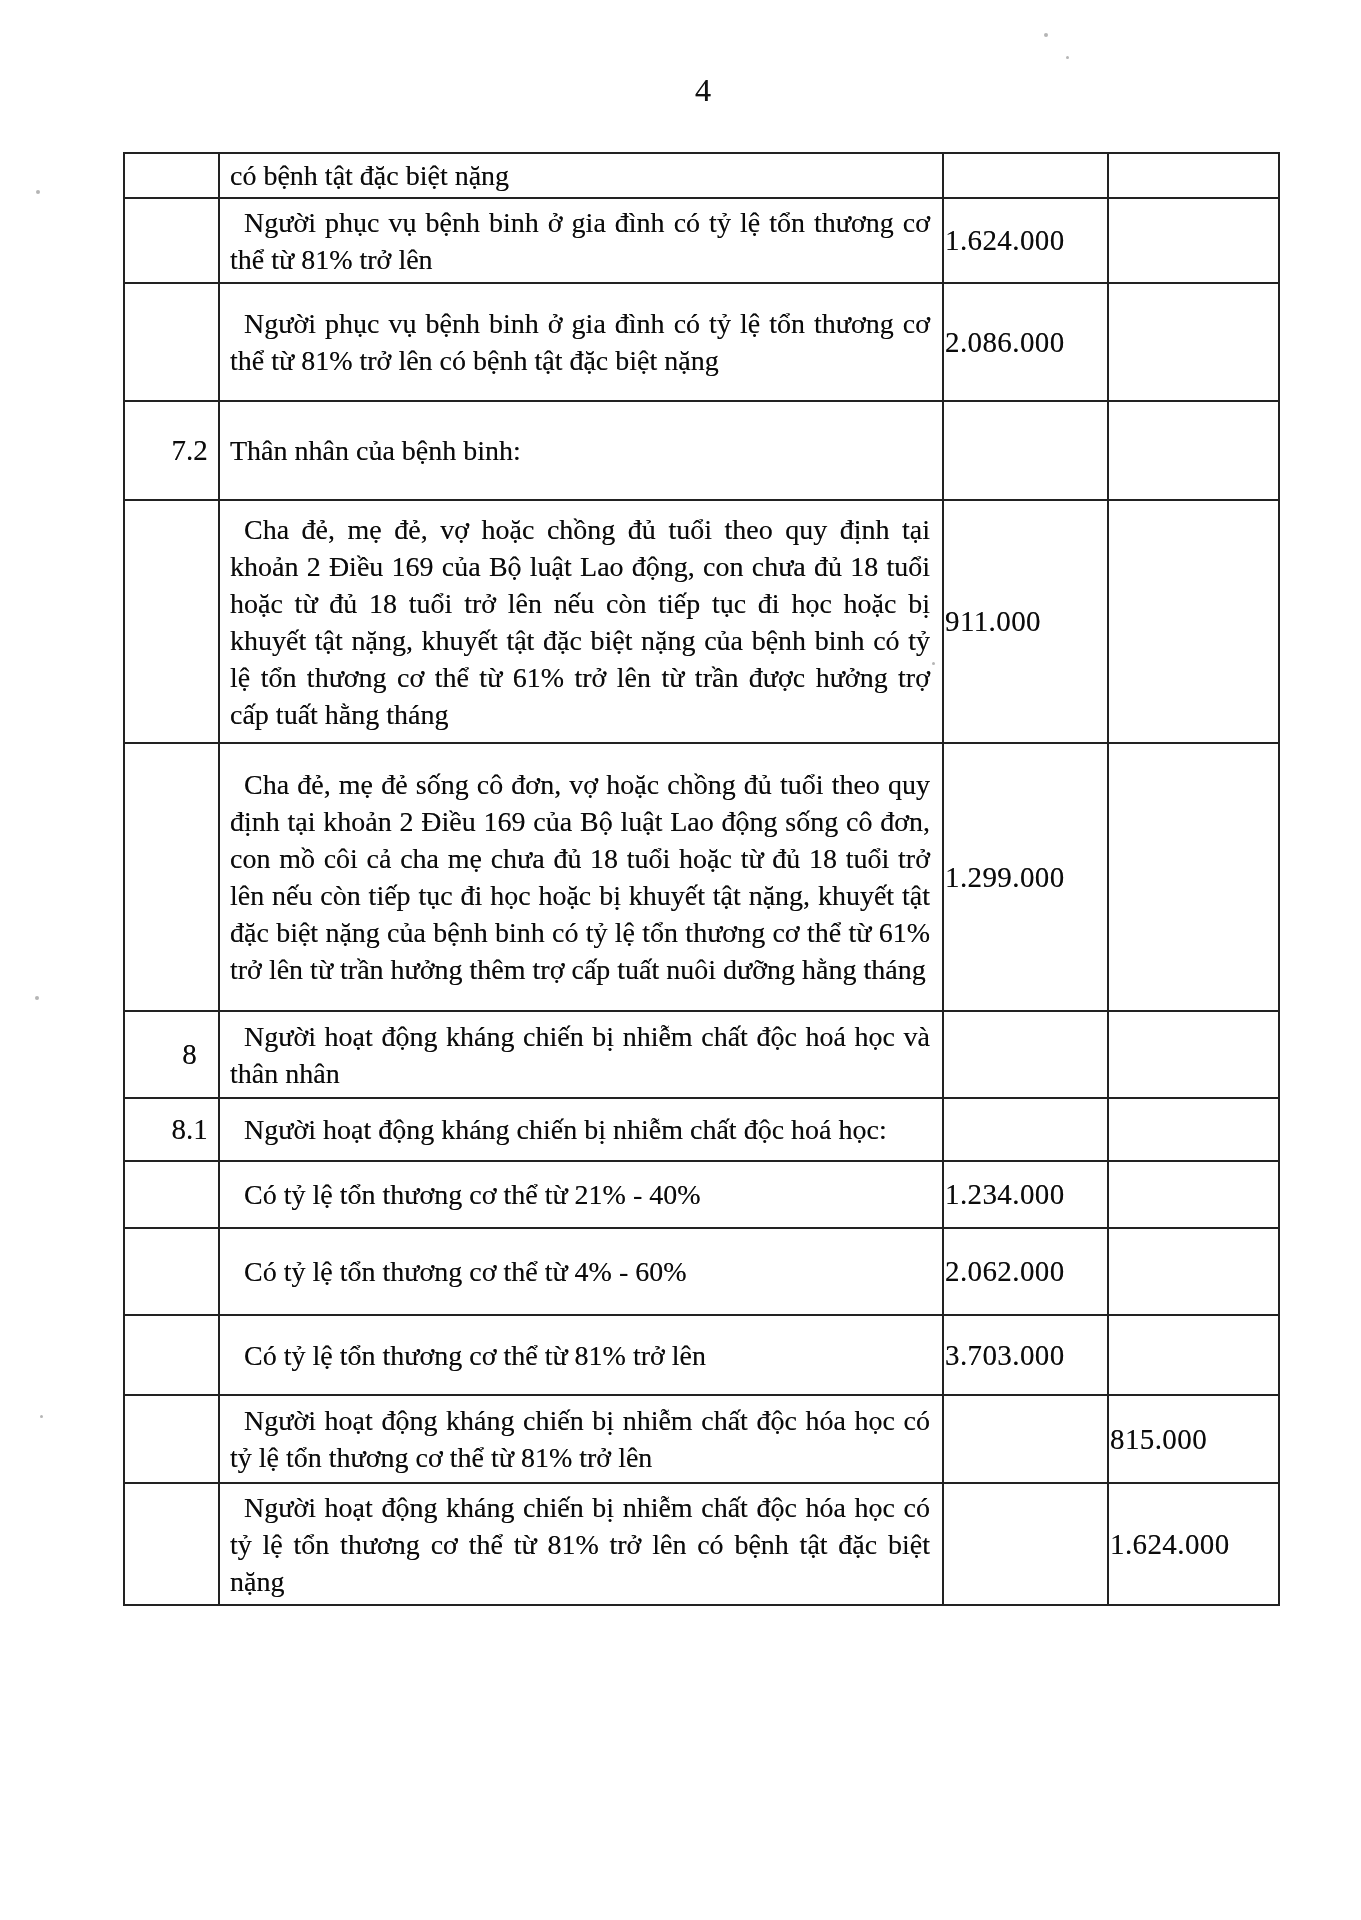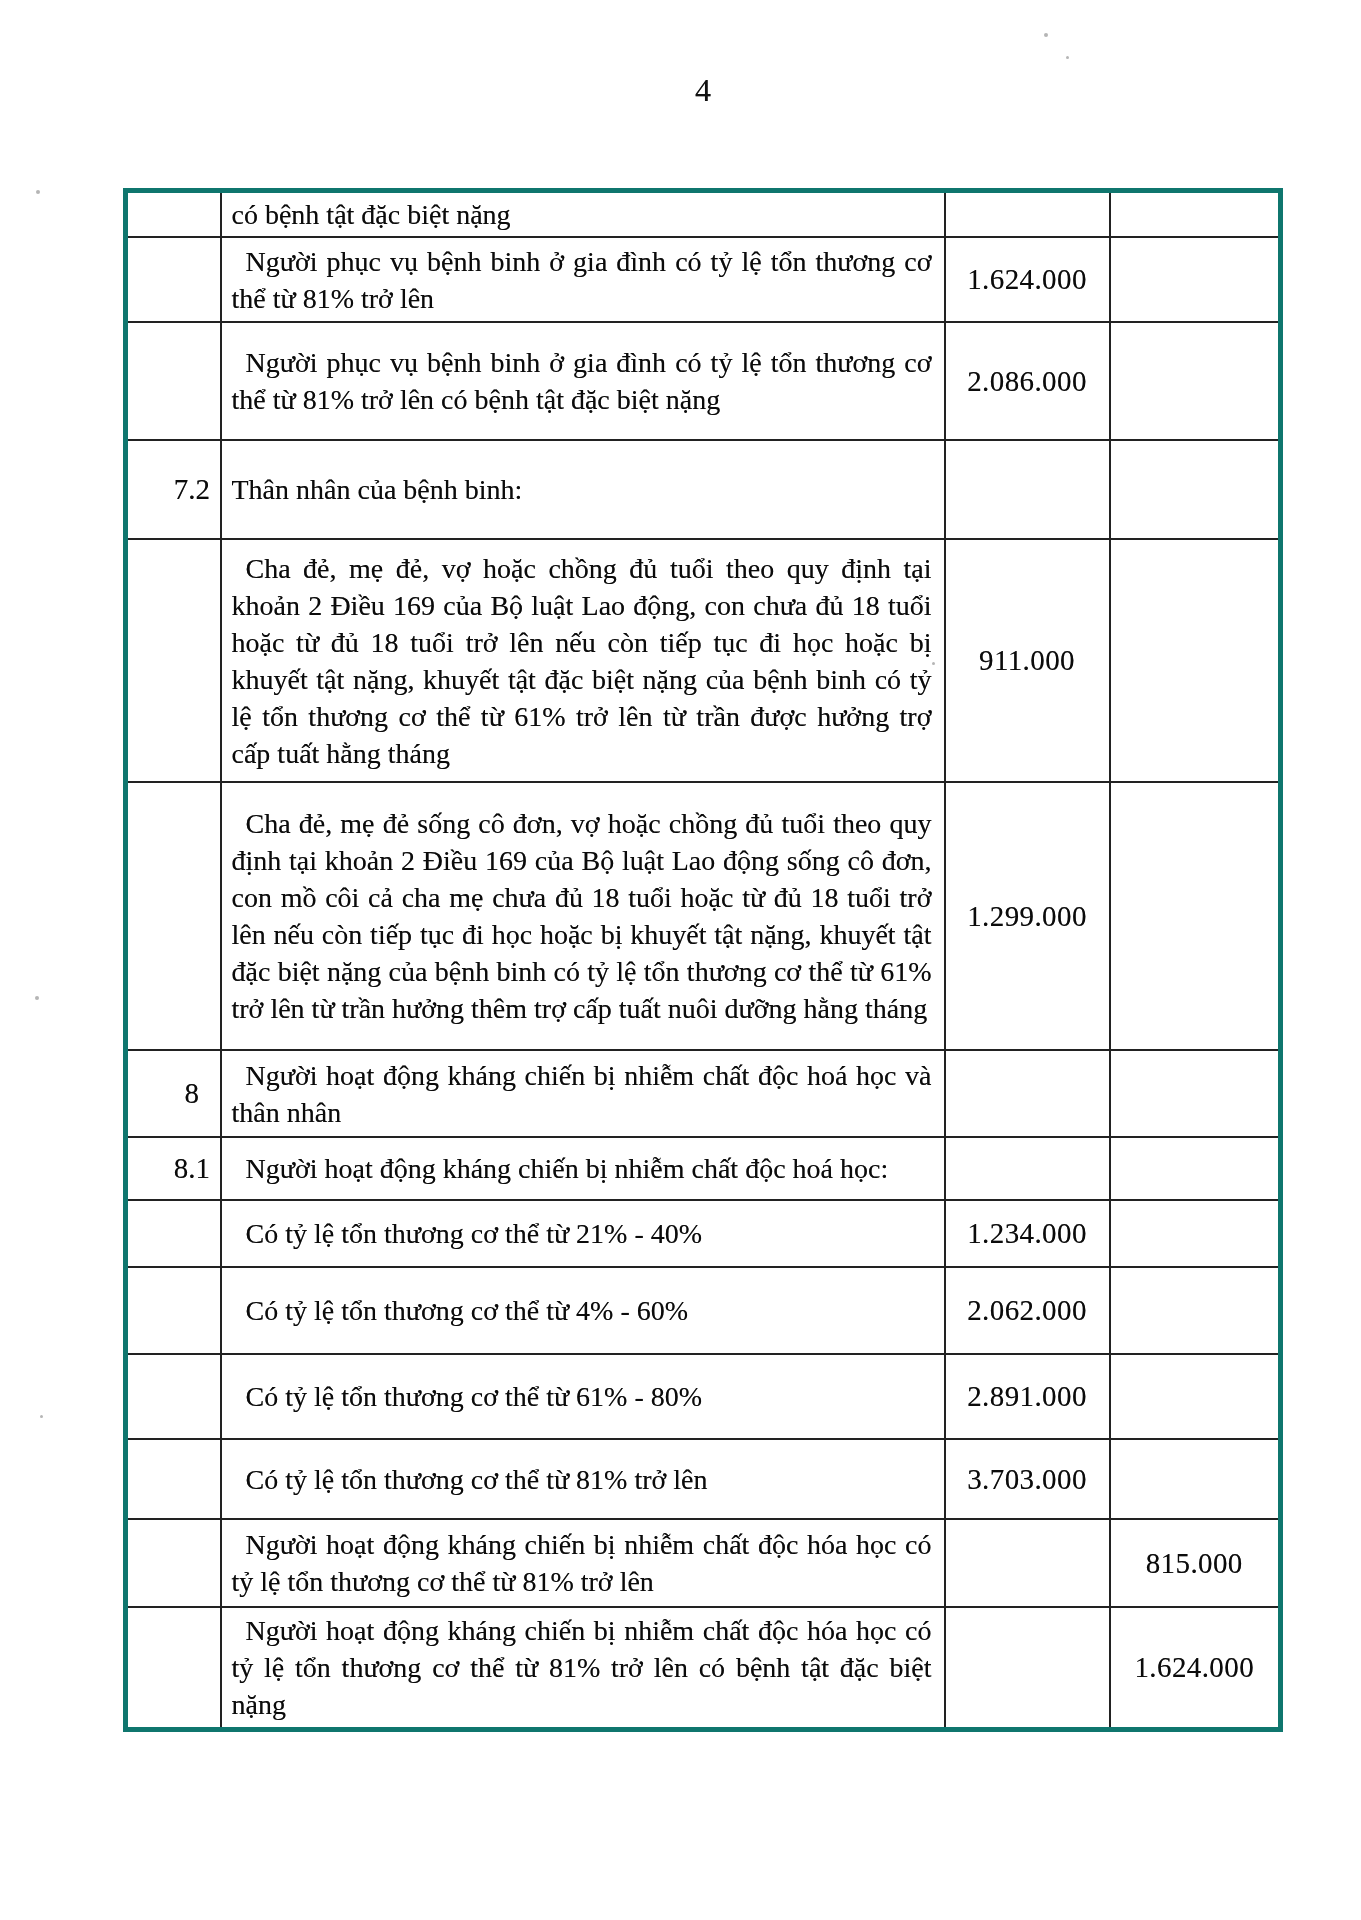--- a/index.html
+++ b/index.html
@@ -23,22 +23,21 @@
     color: #111;
     text-shadow: 0 0 0.6px rgba(0,0,0,.55);
   }
   table.benefits-table {
     position: absolute;
     left: 123px;
     top: 152px;
     width: 1155px;
     border-collapse: collapse;
     table-layout: fixed;
-    border: 5px solid #0f766e;
-    margin-top: 36px;
+    border: 2px solid #0f766e;
   }
   .benefits-table td {
     border: 2px solid #222;
     vertical-align: middle;
     overflow: hidden;
     text-shadow: 0 0 0.6px rgba(0,0,0,.5);
   }
   col.c-index { width: 95px; }
   col.c-desc  { width: 724px; }
   col.c-amt1  { width: 165px; }
@@ -51,21 +50,20 @@
   td.desc {
     text-align: justify;
     text-justify: inter-word;
     font-size: 28px;
     line-height: 37px;
     padding: 3px 12px 3px 10px;
     text-indent: 14px;
   }
   td.desc.no-indent { text-indent: 0; }
   td.amt {
-    text-align: center;
     font-size: 29px;
     letter-spacing: 0.4px;
     white-space: nowrap;
   }
   
   .speck {
     position: absolute;
     background: #5a5a5a;
     border-radius: 50%;
     opacity: 0.45;
@@ -139,26 +137,20 @@
         <td class="desc">Có tỷ lệ tổn thương cơ thể từ 21% - 40%</td>
         <td class="amt">1.234.000</td>
         <td class="amt"></td>
       </tr>
       <tr style="height:87px">
         <td class="idx"></td>
         <td class="desc">Có tỷ lệ tổn thương cơ thể từ 4% - 60%</td>
         <td class="amt">2.062.000</td>
         <td class="amt"></td>
       </tr>
-      <tr style="height:85px">
-        <td class="idx"></td>
-        <td class="desc">Có tỷ lệ tổn thương cơ thể từ 61% - 80%</td>
-        <td class="amt">2.891.000</td>
-        <td class="amt"></td>
-      </tr>
       <tr style="height:80px">
         <td class="idx"></td>
         <td class="desc">Có tỷ lệ tổn thương cơ thể từ 81% trở lên</td>
         <td class="amt">3.703.000</td>
         <td class="amt"></td>
       </tr>
       <tr style="height:88px">
         <td class="idx"></td>
         <td class="desc">Người hoạt động kháng chiến bị nhiễm chất độc hóa học có tỷ lệ tổn thương cơ thể từ 81% trở lên</td>
         <td class="amt"></td>

